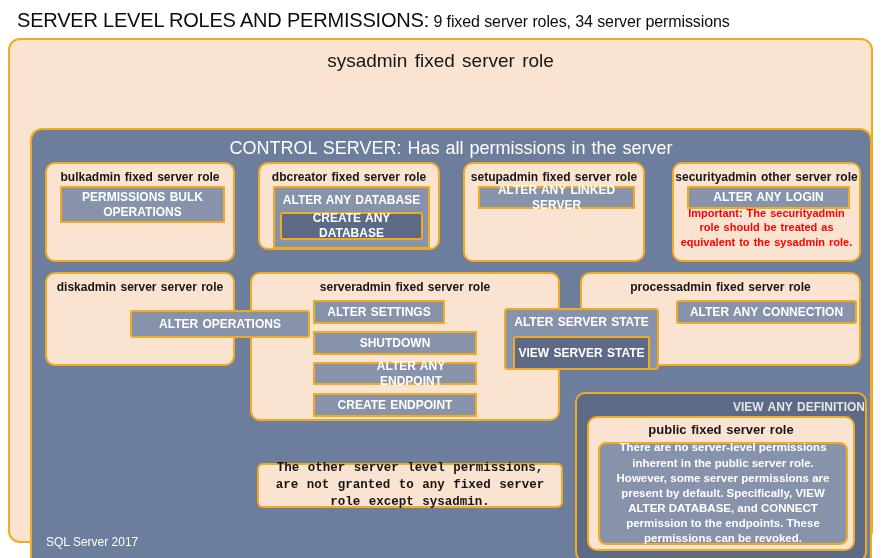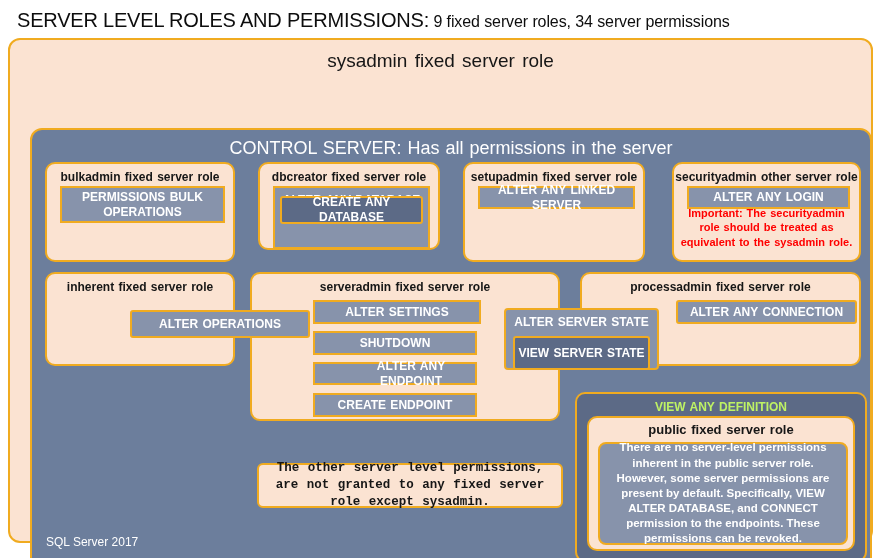--- a/index.html
+++ b/index.html
@@ -168,24 +168,24 @@
     box-sizing: border-box;
     background: #5c6a86;
     border: 2px solid #f0ab20;
     border-radius: 10px;
   }
   #view-any-definition-label {
     position: absolute;
     left: 0;
     top: 6px;
     width: 100%;
-    text-align: center;
+    text-align: right;
     font-size: 12px;
     font-weight: bold;
-    color: #bef264;
+    color: #e5e5e5;
     word-spacing: 1px;
   }
   #public-role-box {
     position: absolute;
     left: 10px;
     top: 22px;
     width: 268px;
     height: 135px;
     box-sizing: border-box;
     background: #fbe3d2;
@@ -251,41 +251,41 @@
     <div class="role-box" style="left:13px; top:32px; width:190px; height:100px;">
       <div class="role-title">bulkadmin  fixed server role</div>
       <div class="perm" style="left:13px; top:22px; width:165px; height:37px;">PERMISSIONS  BULK OPERATIONS</div>
     </div>
 
     <div class="role-box" style="left:226px; top:32px; width:182px; height:88px;">
       <div class="role-title">dbcreator  fixed server role</div>
       <div class="perm" style="left:13px; top:22px; width:157px; height:63px; align-items:flex-start; padding-top:5px;">
         <span>ALTER ANY DATABASE</span>
       </div>
-      <div class="perm nested" style="left:20px; top:32px; width:143px; height:28px; border-radius:3px;">CREATE  ANY DATABASE</div>
+      <div class="perm nested" style="left:20px; top:48px; width:143px; height:28px; border-radius:3px;">CREATE  ANY DATABASE</div>
     </div>
 
     <div class="role-box" style="left:431px; top:32px; width:182px; height:100px;">
       <div class="role-title">setupadmin  fixed server role</div>
       <div class="perm" style="left:13px; top:22px; width:157px; height:23px;">ALTER ANY LINKED SERVER</div>
     </div>
 
     <div class="role-box" style="left:640px; top:32px; width:189px; height:100px;">
       <div class="role-title">securityadmin  other server role</div>
       <div class="perm" style="left:13px; top:22px; width:163px; height:23px;">ALTER ANY LOGIN</div>
       <div id="securityadmin-warning">Important:  The securityadmin role should  be treated as equivalent to the sysadmin role.</div>
     </div>
 
     <div class="role-box" style="left:13px; top:142px; width:190px; height:94px;">
-      <div class="role-title">inherent  fixed server role</div>
+      <div class="role-title">diskadmin  server server role</div>
     </div>
 
     <div class="role-box" style="left:218px; top:142px; width:310px; height:149px;">
       <div class="role-title">serveradmin  fixed server role</div>
-      <div class="perm" style="left:61px; top:26px; width:168px; height:24px;">ALTER SETTINGS</div>
+      <div class="perm" style="left:61px; top:26px; width:132px; height:24px;">ALTER SETTINGS</div>
       <div class="perm" style="left:61px; top:57px; width:164px; height:24px;">SHUTDOWN</div>
       <div class="perm" style="left:61px; top:88px; width:164px; height:23px;padding-left:32px;">ALTER ANY ENDPOINT</div>
       <div class="perm" style="left:61px; top:119px; width:164px; height:24px;">CREATE  ENDPOINT</div>
     </div>
 
     <div class="role-box" style="left:548px; top:142px; width:281px; height:94px;">
       <div class="role-title">processadmin  fixed server role</div>
       <div class="perm" style="left:94px; top:26px; width:181px; height:24px; border-radius:3px;">ALTER ANY CONNECTION</div>
     </div>
 

